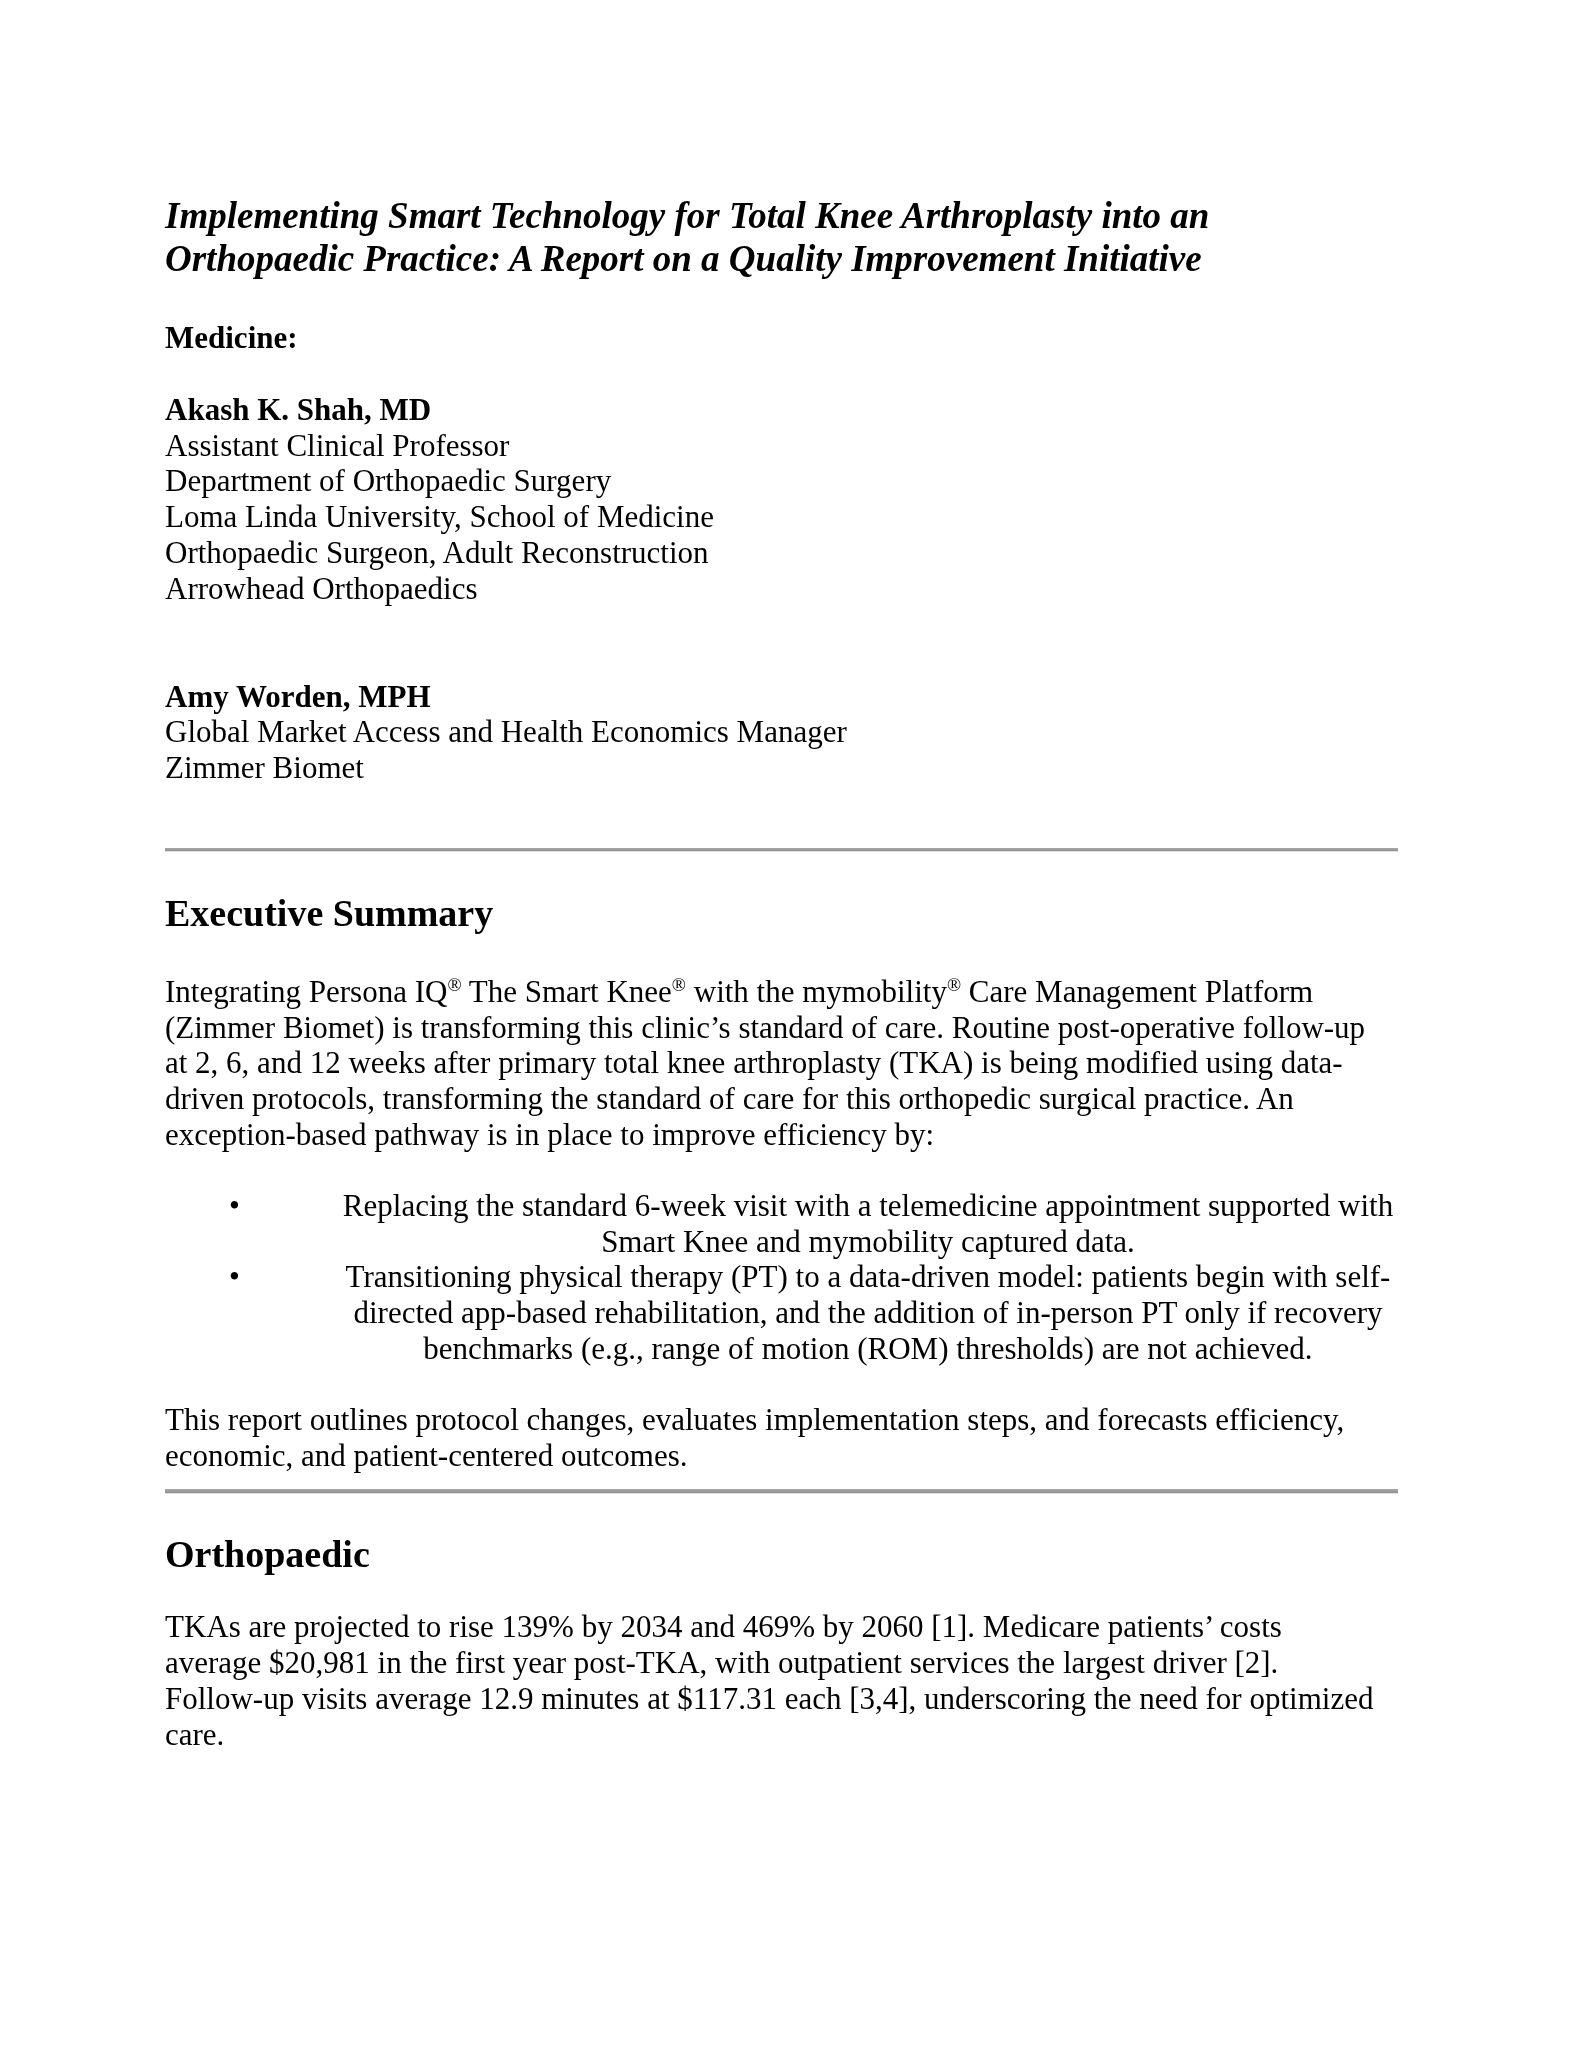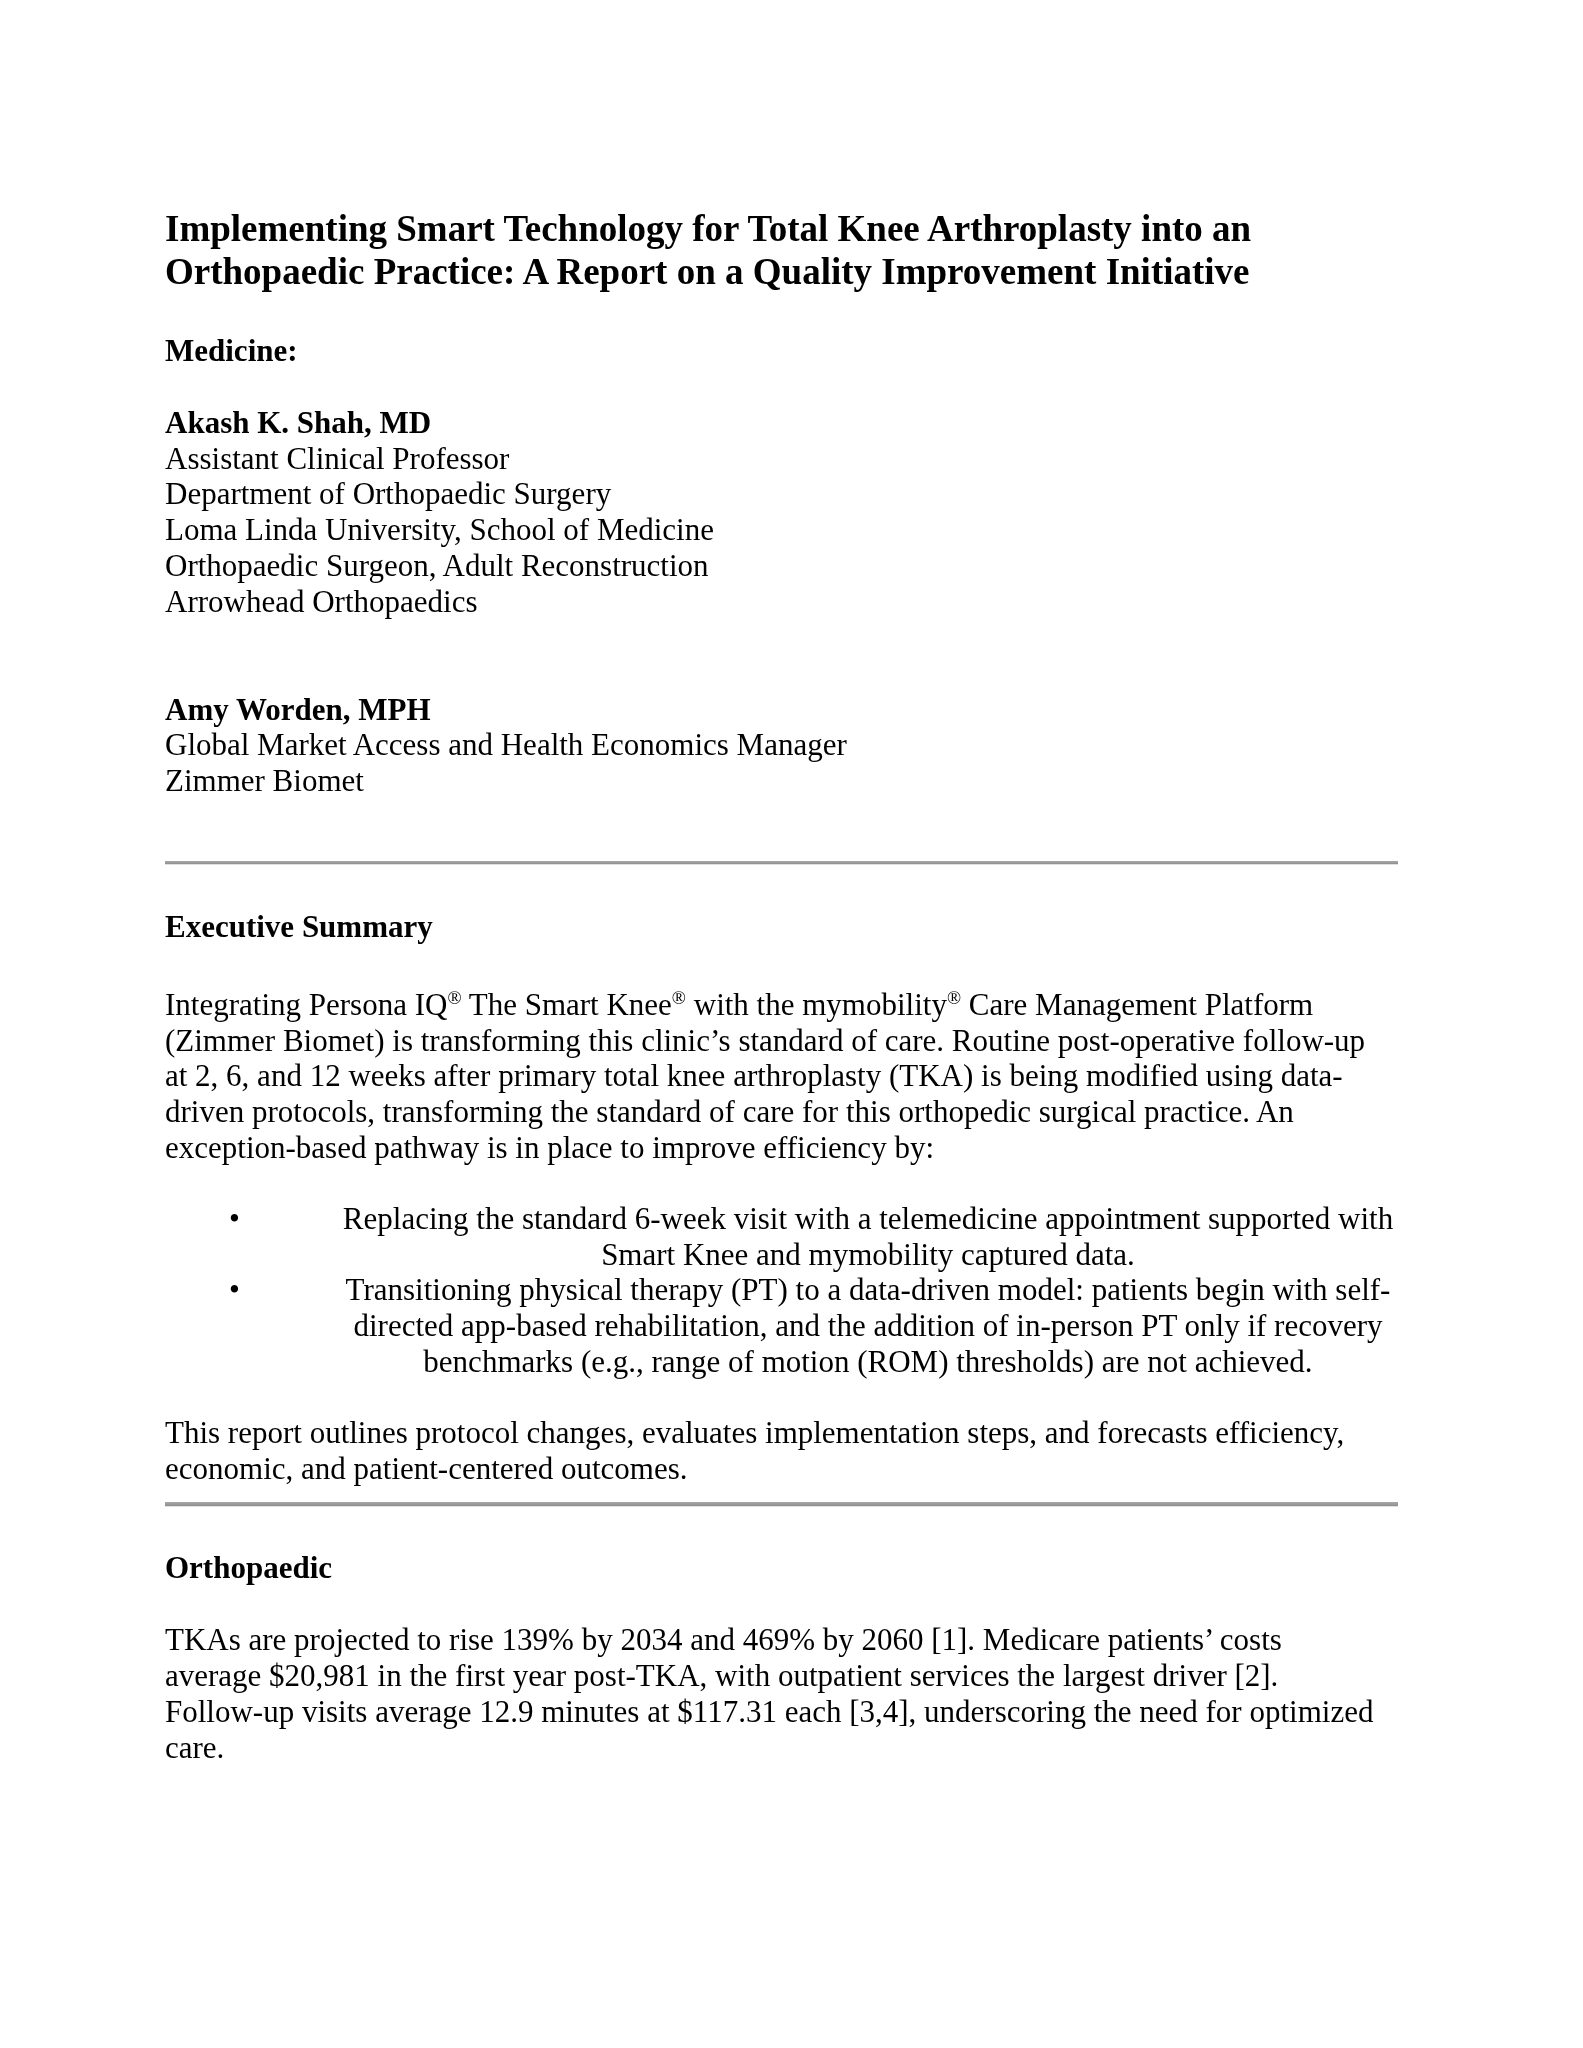--- a/index.html
+++ b/index.html
@@ -13,45 +13,46 @@
     padding: 190px 120px 0 165px;
     overflow: hidden;
     font-family: "Liberation Serif", "DejaVu Serif", serif;
     font-size: 31px;
     line-height: 35.8px;
   }
   p { margin: 0; }
   sup { font-size: 0.6em; vertical-align: super; line-height: 0; }
 
   .doc-title {
-    margin: 17px 0 40px 0;
+    margin: 4px 0 40px 0;
     font-size: 37px;
     line-height: 43px;
     font-weight: 700;
+    font-style: italic;
   }
   .bold { font-weight: 700; }
 
   .authors-label { margin-bottom: 36px; }
   .author-primary { }
   .author-secondary { margin-bottom: 72px; }
   .author-amy { margin-bottom: 18px; }
 
   .divider {
     width: 1233px;
     height: 3px;
     border: 0;
     background: linear-gradient(#a9a9a9, #8f8f8f);
     box-shadow: 0 1px 0 #e0e0e0;
   }
   .divider-1 { margin: 62px 0 0 0; }
   .divider-2 { margin: 16px 0 0 0; height: 4px; }
 
   .section-heading {
     margin: 45px 0 42px 0;
-    font-size: 31px;
+    font-size: 38px;
     line-height: 35.8px;
     font-weight: 700;
   }
   .section-heading.intro { margin: 44px 0 36px 0; }
 
   .body-para { margin-bottom: 35px; }
   .closing-para { margin-bottom: 0; }
 
   ul.bullet-list {
     list-style: none;

